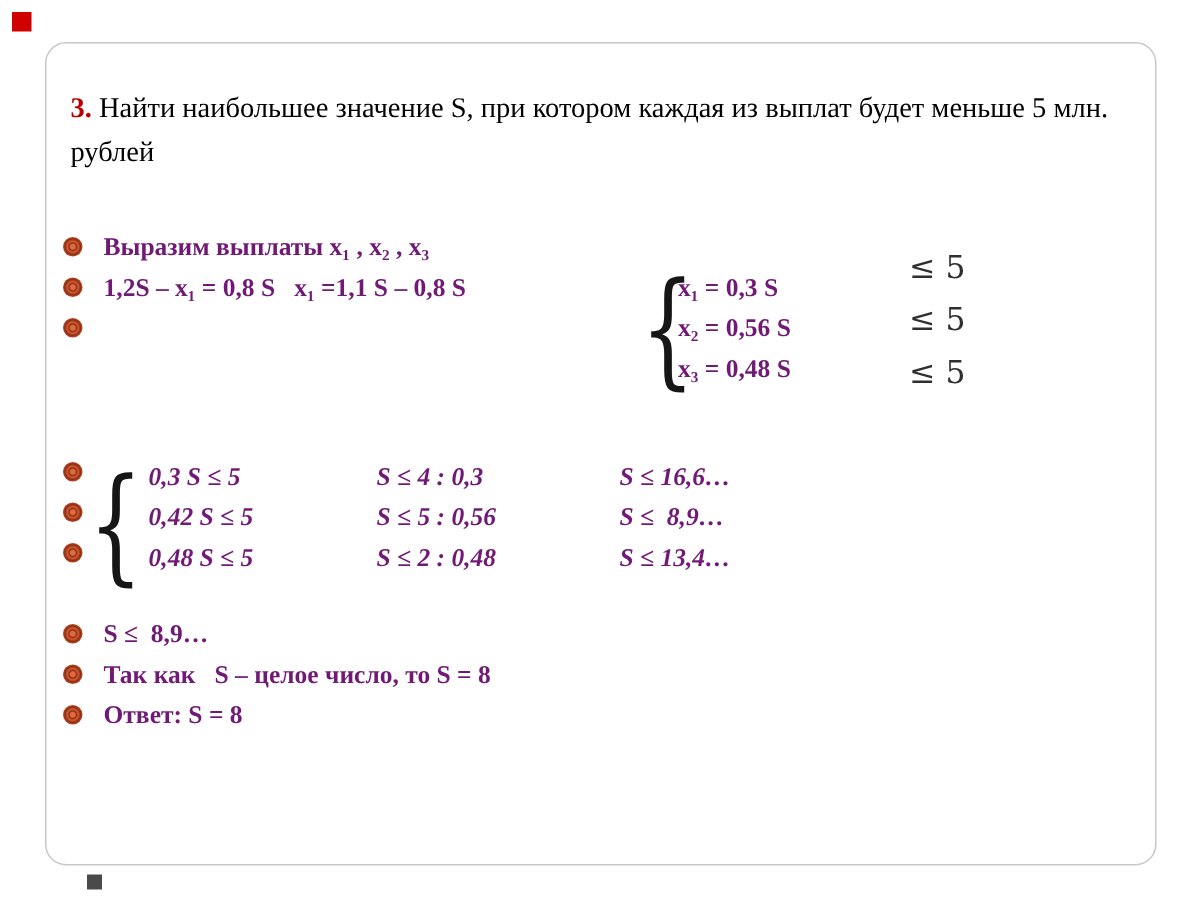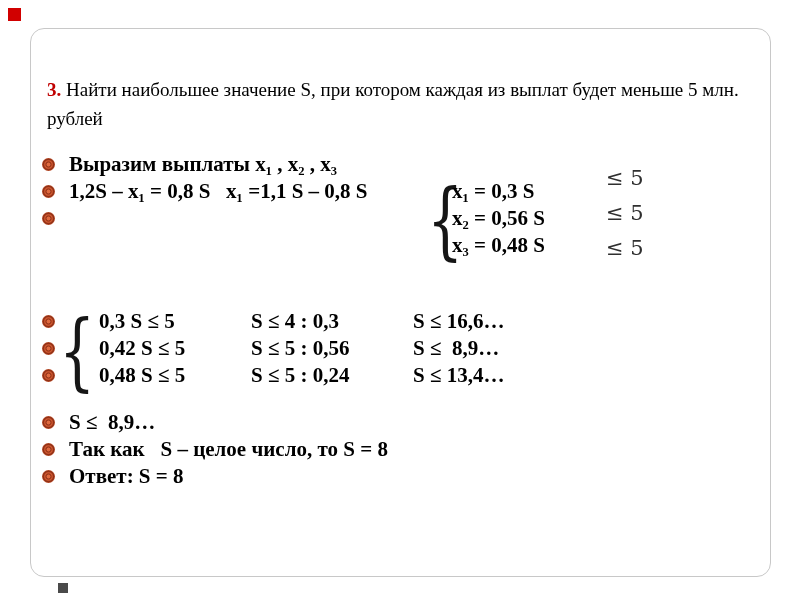--- a/index.html
+++ b/index.html
@@ -3,41 +3,41 @@
 <meta charset="utf-8">
 <style>
   html,body{margin:0;padding:0;background:#ffffff;}
   .slide{position:relative;width:800px;height:600px;background:#ffffff;overflow:hidden;
          font-family:"Liberation Serif","DejaVu Serif",serif;color:#111;}
   .frame{position:absolute;left:30px;top:28px;width:739px;height:547px;
          border:1px solid #c8c8c8;border-radius:14px;}
   .corner-accent{position:absolute;left:8px;top:8px;width:13px;height:13px;background:#d10000;}
   .bottom-square{position:absolute;left:58px;top:583px;width:10px;height:10px;background:#4a4a4a;}
 
-  .title{position:absolute;left:47px;top:75px;width:700px;font-size:19px;line-height:29px;color:#000;}
+  .title{position:absolute;left:47px;top:58px;width:700px;font-size:19px;line-height:29px;color:#000;}
   .title-num{color:#c00000;font-weight:700;}
   .title-text{white-space:pre-wrap;}
 
   .line{display:flex;align-items:center;height:27px;}
   .bullet{width:13px;height:13px;border-radius:50%;flex:0 0 13px;margin-right:14px;
           background:radial-gradient(circle at 50% 50%, #e06a3f 0 18%, #8c2f15 26%, #d55a31 40%, #8c2f15 56%, #c24e28 72%, #7a2a12 100%);}
-  .t{font-weight:700;font-size:21px;white-space:pre-wrap;color:#000000;}
+  .t{font-weight:700;font-size:17px;white-space:pre-wrap;color:#701a75;}
 
   .derivation{position:absolute;left:42px;top:151px;}
   .sys1{position:absolute;left:452px;top:178px;}
   .sys1 .line{height:27px;align-items:center;}
   .brace{position:absolute;font-family:"DejaVu Serif",serif;font-size:60px;font-weight:400;
          line-height:1;transform:scaleY(1.4) scaleX(0.95);transform-origin:center top;color:#161616;}
   .brace-1{left:426px;top:178px;}
   .brace-2{left:58px;top:309px;}
   .bounds{position:absolute;left:606px;top:166px;}
   .bound{height:35px;font-family:"DejaVu Serif",serif;font-size:21px;color:#2f2f2f;white-space:pre-wrap;}
 
   .system{position:absolute;left:42px;top:308px;}
-  .sys-row{display:flex;align-items:center;height:27px;}
+  .sys-row{display:flex;height:27px;font-style:italic;}
   .sys-row .c1{margin-left:30px;width:152px;}
   .sys-row .c2{width:162px;}
 
   .conclusion{position:absolute;left:42px;top:409px;}
 </style>
 </head>
 <body>
 
 <div class="slide">
   <div class="corner-accent"></div>
@@ -93,21 +93,21 @@
     </div>
     <div class="sys-row">
       <span class="bullet"></span>
       <span class="t c1">0,42 S ≤ 5</span>
       <span class="t c2">S ≤ 5 : 0,56</span>
       <span class="t c3">S ≤  8,9…</span>
     </div>
     <div class="sys-row">
       <span class="bullet"></span>
       <span class="t c1">0,48 S ≤ 5</span>
-      <span class="t c2">S ≤ 5 : 0,24</span>
+      <span class="t c2">S ≤ 2 : 0,48</span>
       <span class="t c3">S ≤ 13,4…</span>
     </div>
   </div>
 
   <div class="conclusion">
     <div class="line">
       <span class="bullet"></span>
       <span class="t">S ≤  8,9…</span>
     </div>
     <div class="line">

